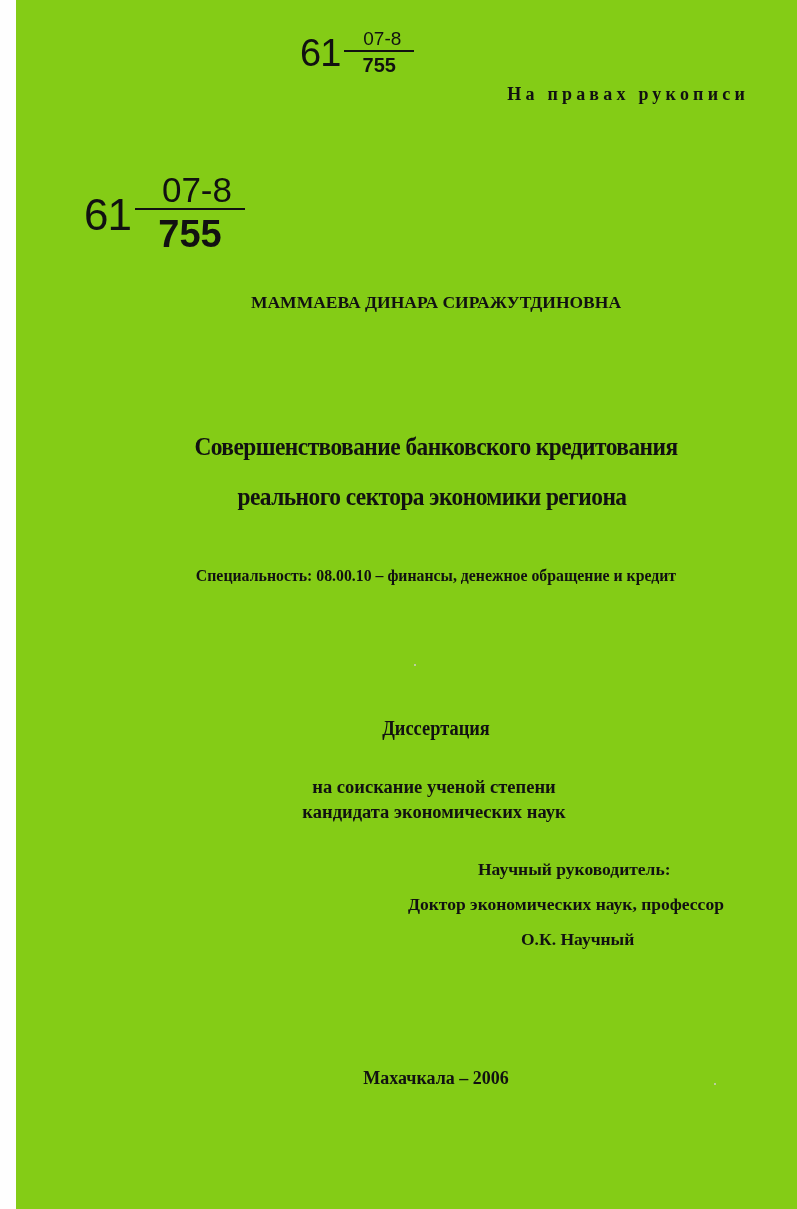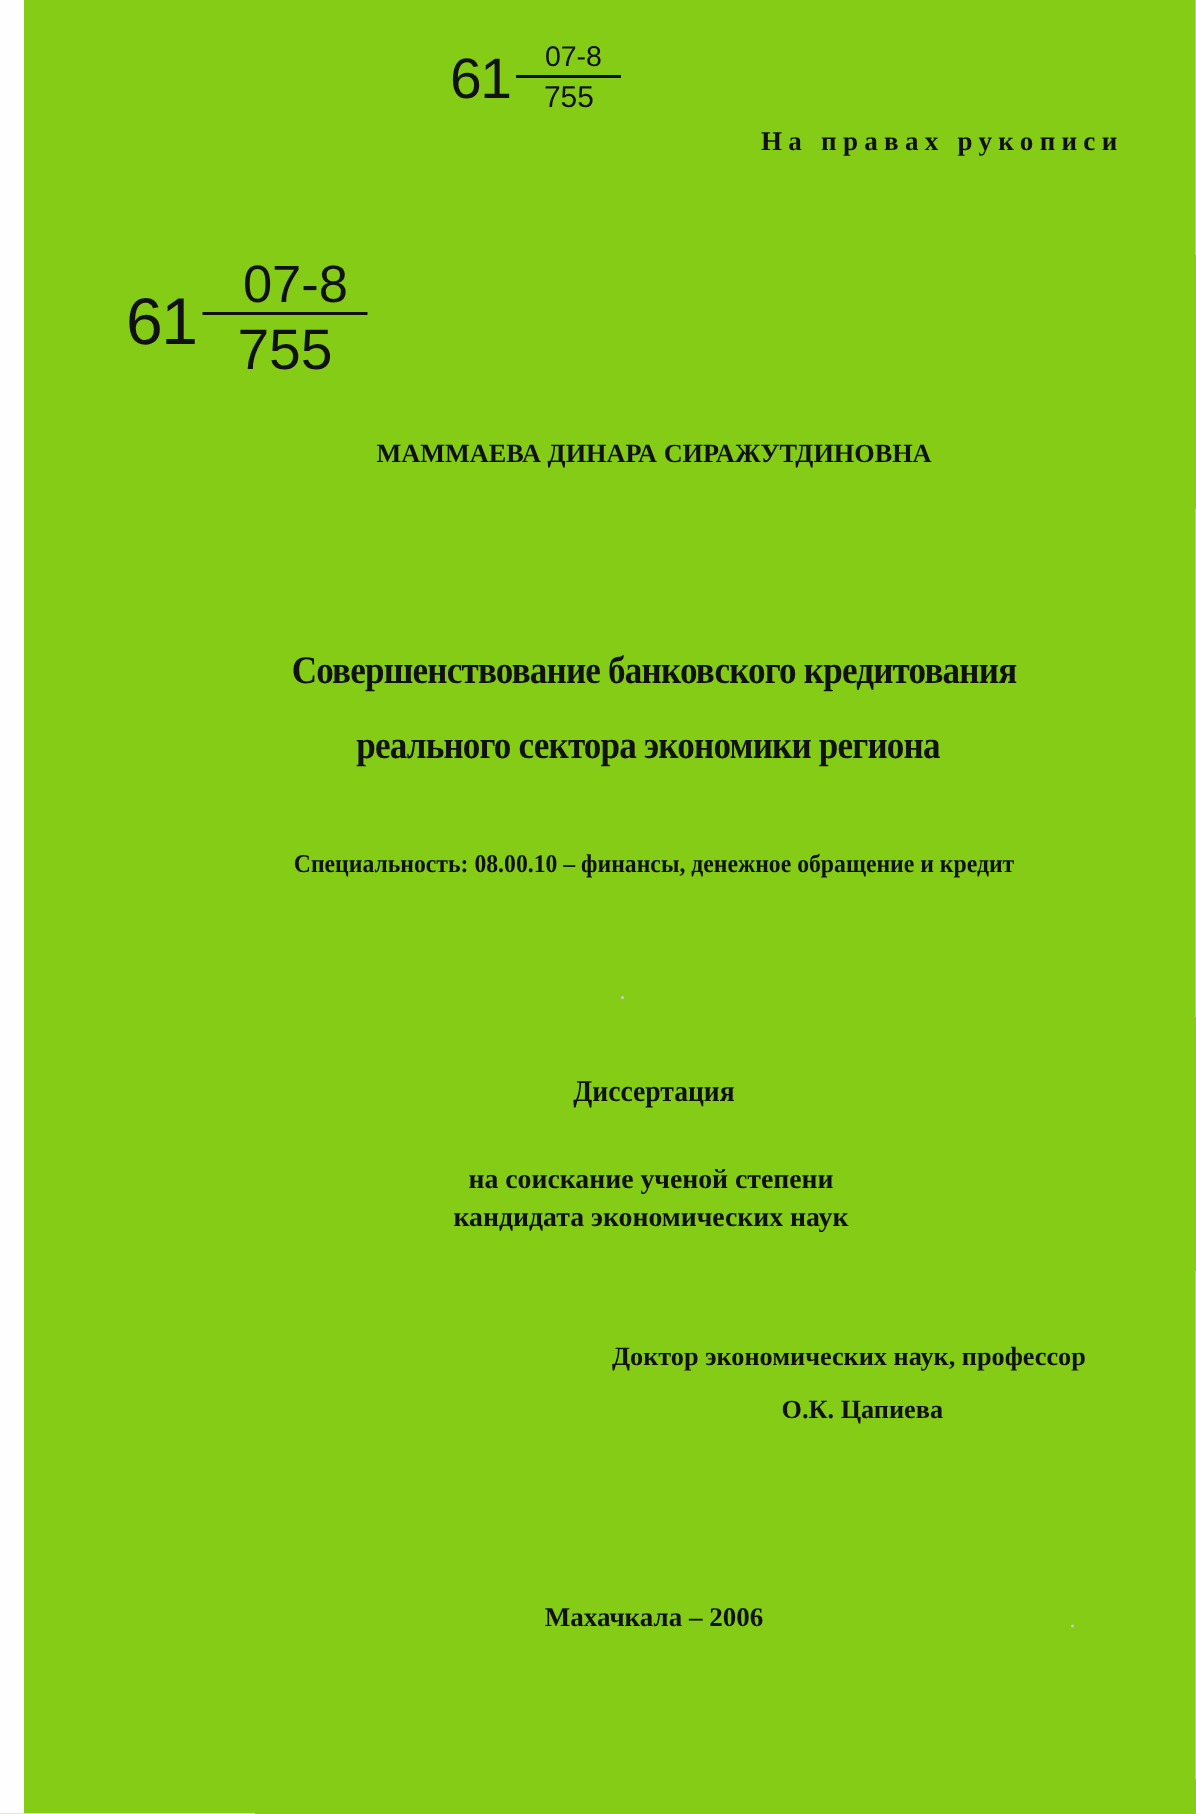--- a/index.html
+++ b/index.html
@@ -40,20 +40,21 @@
       display: block;
       text-align: center;
     }
     .shelf-code .line {
       display: block;
       background: #111111;
     }
     .shelf-code .den {
       display: block;
       text-align: center;
+      font-weight: bold;
     }
 
     
     #code-small { left: 284px; top: 29px; }
     #code-small .main { font-size: 38px; line-height: 38px; margin-right: 4px; margin-top: 2px; }
     #code-small .num { font-size: 19px; line-height: 19px; padding-left: 6px; }
     #code-small .line { width: 70px; height: 1.5px; margin: 2px 0 3px 0; }
     #code-small .den { font-size: 20px; line-height: 20px; }
 
     
@@ -174,20 +175,21 @@
 
   <div class="serif specialty">Специальность: 08.00.10 – финансы, денежное обращение и кредит</div>
 
   <div class="speck" style="left:398px; top:664px;"></div>
 
   <div class="serif diss">Диссертация</div>
 
   <div class="serif degree-1">на соискание ученой степени</div>
   <div class="serif degree-2">кандидата экономических наук</div>
 
+  <div class="serif sup-label">Научный руководитель:</div>
   <div class="serif sup-title">Доктор экономических наук, профессор</div>
-  <div class="serif sup-name">О.К. Цапиева</div>
+  <div class="serif sup-name">О.К. Научный</div>
 
   <div class="speck" style="left:698px; top:1083px;"></div>
 
   <div class="serif city-year">Махачкала – 2006</div>
 
 </div>
 
 </body></html>

